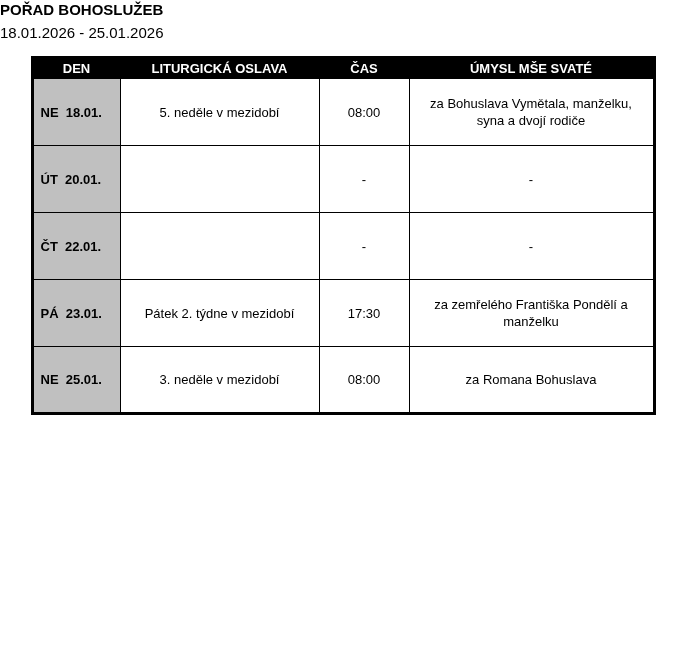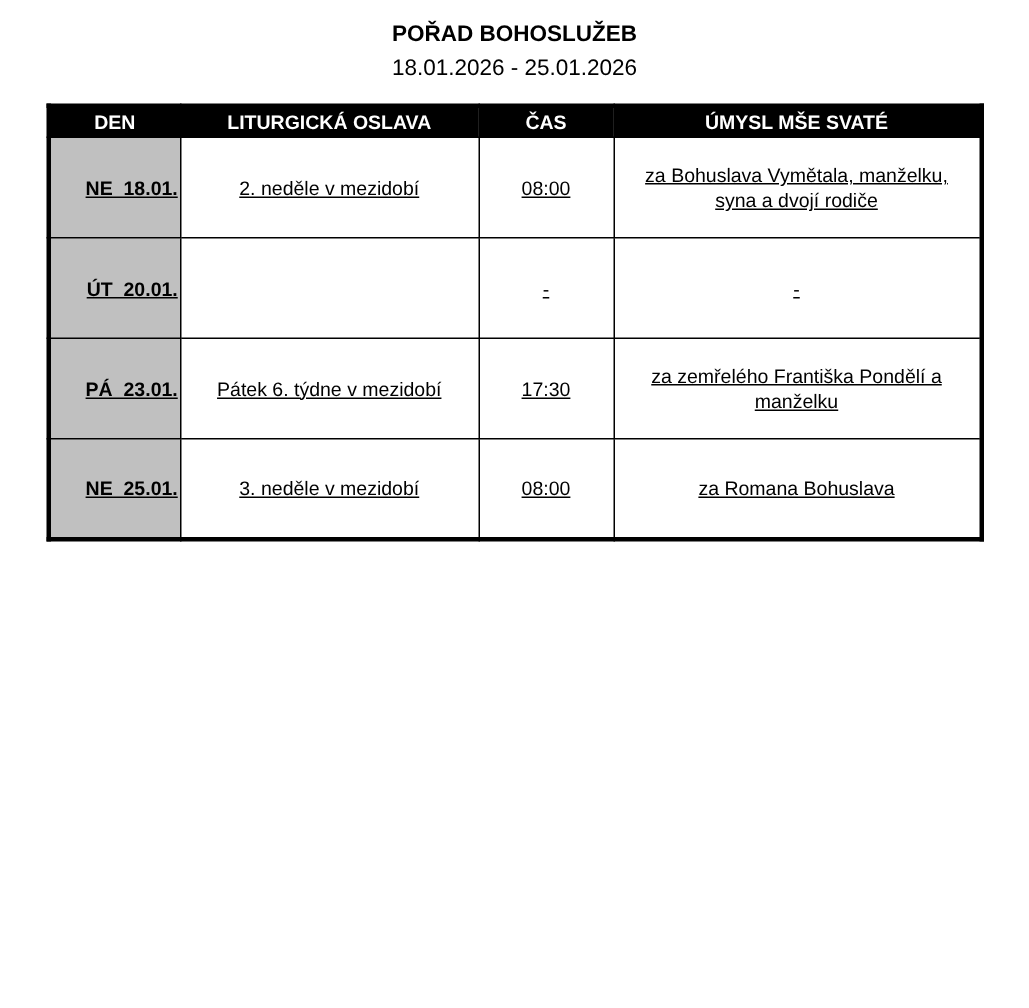--- a/index.html
+++ b/index.html
@@ -14,22 +14,21 @@
     padding: 0;
     width: 686px;
     height: 672px;
     background: #ffffff;
     font-family: "Liberation Sans", sans-serif;
     color: #000000;
     overflow: hidden;
   }
   .page { width: 686px; height: 672px; }
   .titles {
-    text-align: center;
-    padding-top: 13px;
+    text-align: left;
   }
   .title1 {
     font-size: 15px;
     font-weight: bold;
     line-height: 19px;
   }
   .title2 {
     font-size: 15px;
     font-weight: bold;
     line-height: 19px;
@@ -40,21 +39,20 @@
     line-height: 17px;
     margin-top: 5px;
   }
   table.schedule {
     border-collapse: collapse;
     table-layout: fixed;
     width: 622px;
     margin: 15px auto 0 auto;
     border: 3px solid var(--border);
     font-size: 13px;
-    text-decoration: underline;
   }
   table.schedule th,
   table.schedule td {
     border: 1px solid var(--border);
   }
   table.schedule thead tr {
     height: 21px;
   }
   table.schedule th {
     background: var(--header-bg);
@@ -63,21 +61,21 @@
     font-size: 13px;
     text-align: center;
     padding: 2px 4px;
   }
   table.schedule tbody tr {
     height: 67px;
   }
   td.den {
     background: var(--day-col-bg);
     font-weight: bold;
-    text-align: right;
+    text-align: left;
     padding-left: 7px;
     white-space: pre;
     font-size: 13px;
   }
   td.oslava, td.cas, td.umysl {
     text-align: center;
     vertical-align: middle;
     padding: 2px 6px;
     line-height: 17px;
   }
@@ -107,33 +105,39 @@
       <tr>
         <th>DEN</th>
         <th>LITURGICKÁ OSLAVA</th>
         <th>ČAS</th>
         <th>ÚMYSL MŠE SVATÉ</th>
       </tr>
     </thead>
     <tbody>
       <tr>
         <td class="den">NE  18.01.</td>
-        <td class="oslava">2. neděle v mezidobí</td>
+        <td class="oslava">5. neděle v mezidobí</td>
         <td class="cas">08:00</td>
         <td class="umysl">za Bohuslava Vymětala, manželku, syna a dvojí rodiče</td>
       </tr>
       <tr>
         <td class="den">ÚT  20.01.</td>
         <td class="oslava"></td>
         <td class="cas">-</td>
         <td class="umysl">-</td>
       </tr>
       <tr>
+        <td class="den">ČT  22.01.</td>
+        <td class="oslava"></td>
+        <td class="cas">-</td>
+        <td class="umysl">-</td>
+      </tr>
+      <tr>
         <td class="den">PÁ  23.01.</td>
-        <td class="oslava">Pátek 6. týdne v mezidobí</td>
+        <td class="oslava">Pátek 2. týdne v mezidobí</td>
         <td class="cas">17:30</td>
         <td class="umysl">za zemřelého Františka Pondělí a manželku</td>
       </tr>
       <tr>
         <td class="den">NE  25.01.</td>
         <td class="oslava">3. neděle v mezidobí</td>
         <td class="cas">08:00</td>
         <td class="umysl">za Romana Bohuslava</td>
       </tr>
     </tbody>

